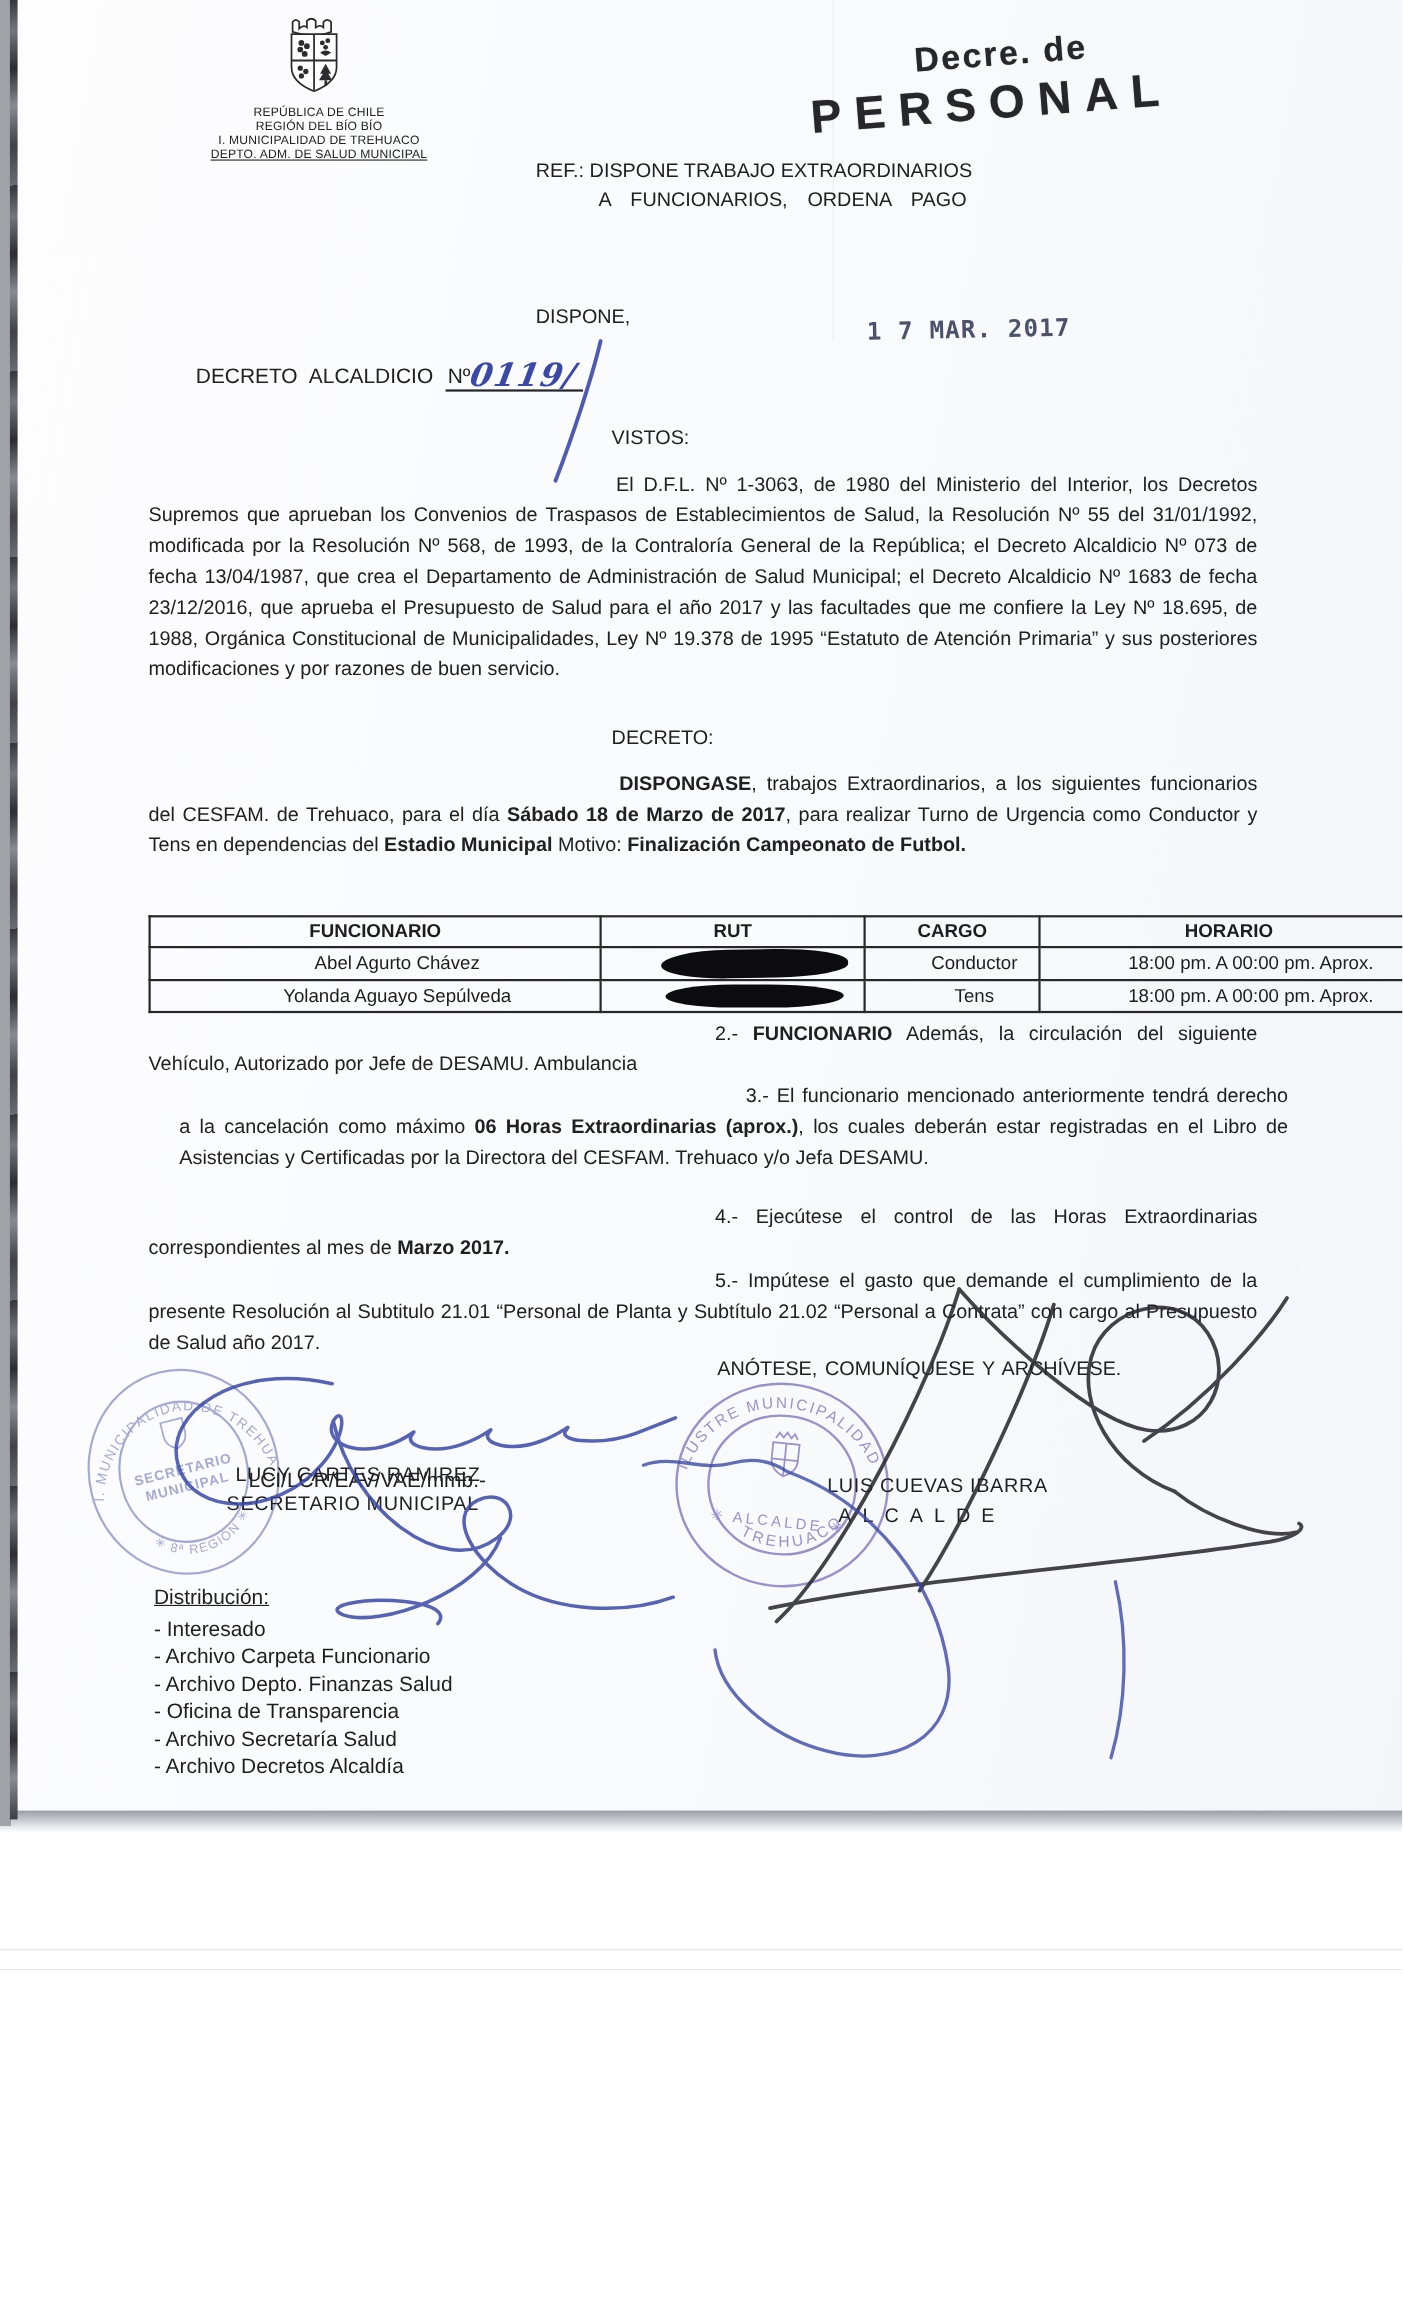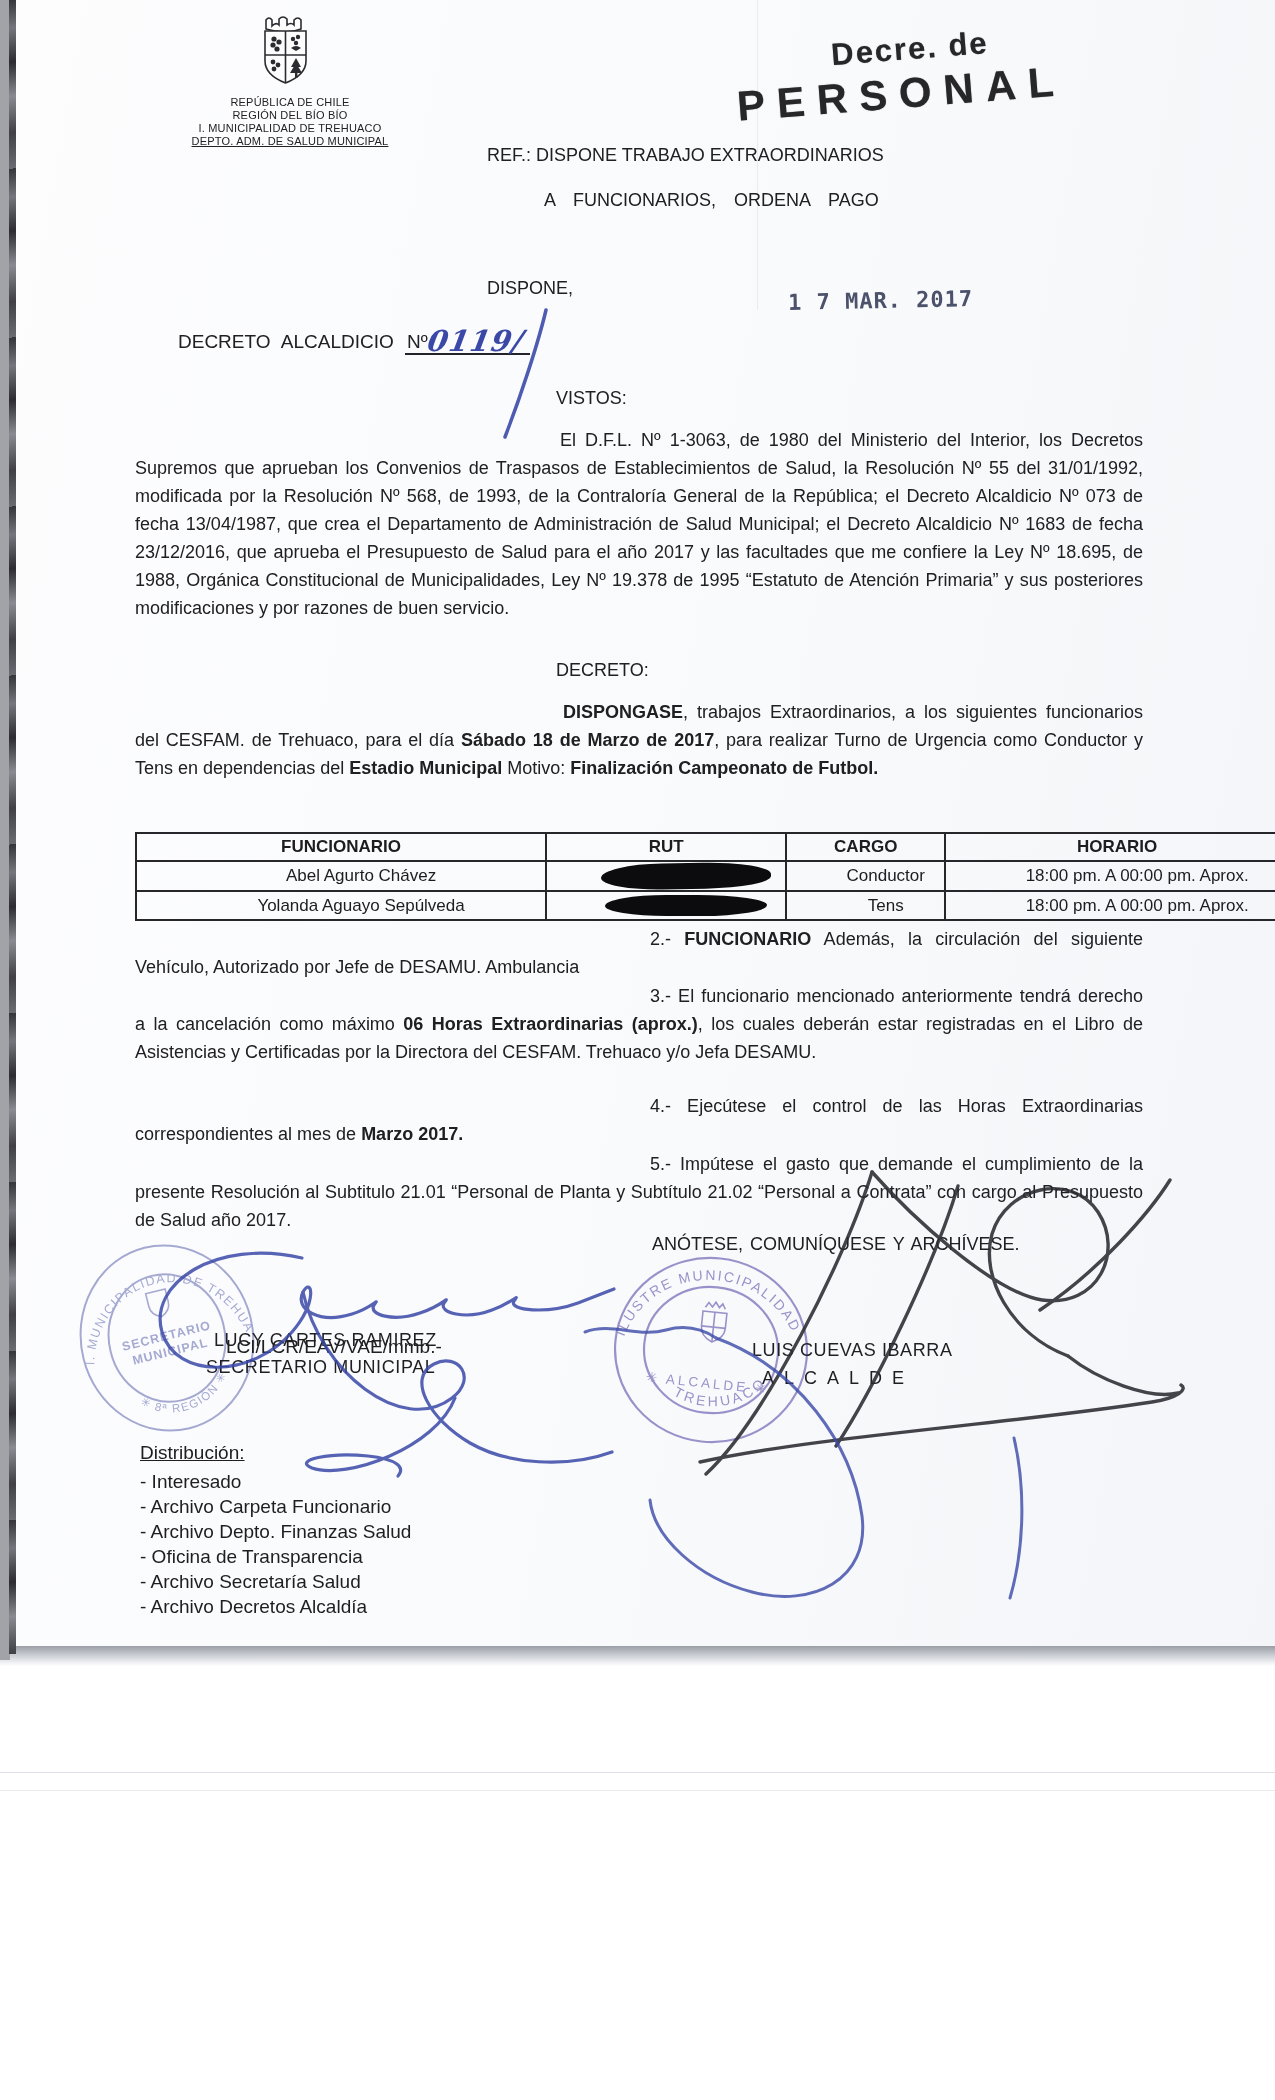--- a/index.html
+++ b/index.html
@@ -24,21 +24,21 @@
   .hdr .u{text-decoration:underline;}
 
   
   .personal-stamp{position:absolute;left:735px;top:30px;width:380px;color:#1a1a1d;
       transform:rotate(-4.5deg);opacity:.94;text-shadow:0 0 1px rgba(20,20,22,.55);}
   .ps1{font-size:31px;font-weight:700;margin-left:98px;letter-spacing:2px;}
   .ps2{font-size:42px;font-weight:700;letter-spacing:12px;margin-top:2px;}
 
   
   .ref{position:absolute;left:487px;top:142px;width:545px;font-size:18px;line-height:26px;}
-  .ref .ref2{padding-left:57px;word-spacing:13px;margin-top:19px;}
+  .ref .ref2{padding-left:57px;word-spacing:13px;}
   .ref .ref3{padding-left:57px;word-spacing:5px;}
 
   .place{position:absolute;left:487px;top:278px;font-size:18px;}
   .datestamp{position:absolute;left:788px;top:288px;font-family:"DejaVu Sans Mono",monospace;
       font-size:22px;font-weight:700;color:#3f4460;letter-spacing:1px;transform:rotate(-1.2deg);opacity:.92;}
 
   .decreeline{position:absolute;left:178px;top:328px;font-size:19px;word-spacing:6px;}
   .decno{border-bottom:2.5px solid #232329;padding:0 6px 1px 2px;}
   .hand{display:inline-block;font-family:"DejaVu Serif",serif;font-style:italic;font-weight:700;
         font-size:29px;color:#3a49a8;letter-spacing:1px;transform:skewX(-10deg);
@@ -46,21 +46,21 @@
 
   .center-head{position:absolute;left:556px;font-size:18px;}
   .h-vistos{top:388px;}
   .h-decreto{top:660px;}
 
   .para{position:absolute;left:135px;width:1008px;margin:0;text-align:justify;
         font-size:18px;line-height:28px;color:#202024;}
   .p-vistos{top:426px;text-indent:425px;}
   .p-disp{top:698px;text-indent:428px;}
   .p-i2{top:925px;text-indent:515px;}
-  .p-i3{top:982px;text-indent:515px;}
+  .p-i3{top:982px;text-indent:515px;margin-left:28px;}
   .p-i4{top:1092px;text-indent:515px;}
   .p-i5{top:1150px;text-indent:515px;}
 
   table.staff{position:absolute;left:135px;top:832px;width:1155px;border-collapse:collapse;
       font-size:17px;color:#1d1d21;}
   table.staff th,table.staff td{border:2px solid #27272b;text-align:center;padding:1px 4px;}
   table.staff th{height:24px;font-size:17px;}
   table.staff td{height:25px;padding-left:44px;}
   .col-f{width:366px;}.col-r{width:196px;}.col-c{width:136px;}.col-h{width:305px;}
   .redact{display:block;margin:0 auto;background:#0c0c0f;}

